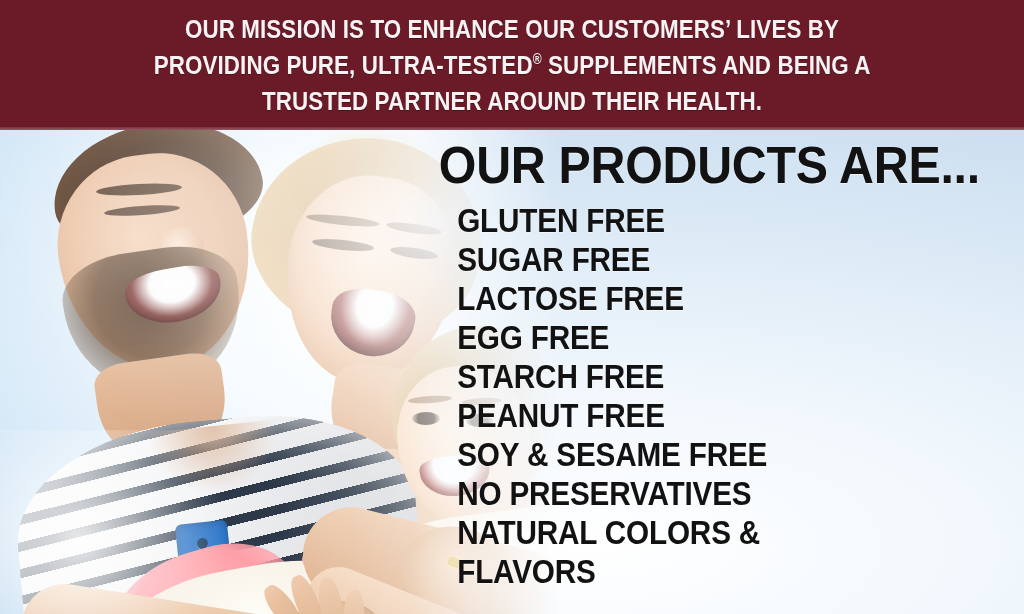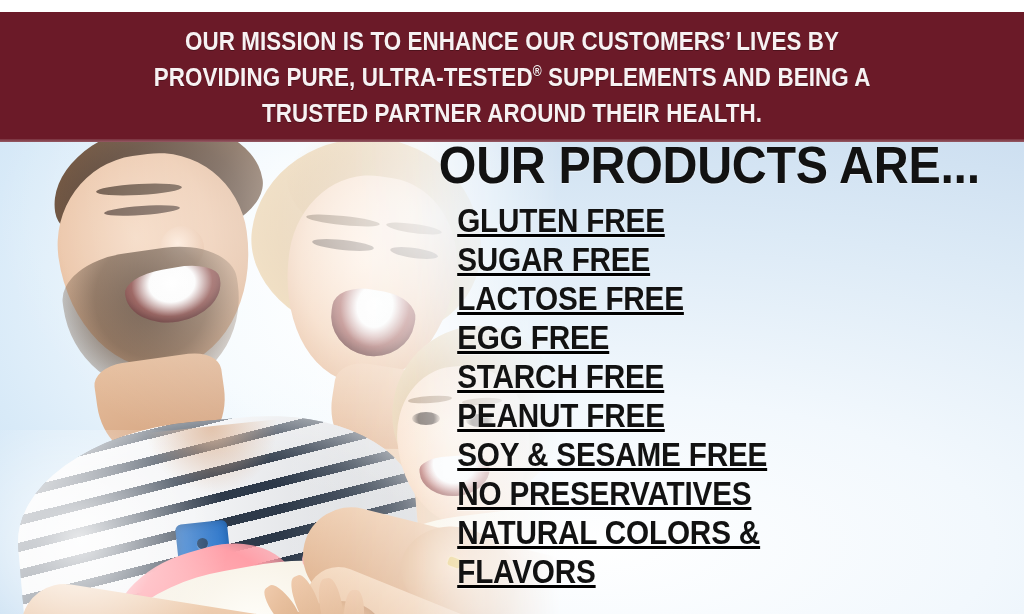--- a/index.html
+++ b/index.html
@@ -2,21 +2,21 @@
 <html><head>
 <meta charset="utf-8">
 <style>
   html,body{margin:0;padding:0;background:#fff;}
   body{width:1024px;height:614px;overflow:hidden;font-family:"Liberation Sans",sans-serif;}
 
   #poster{position:relative;width:1024px;height:614px;overflow:hidden;}
 
   
   #banner{
-    position:absolute;left:0;top:12px;width:1024px;height:130px;
+    position:absolute;left:0;top:0;width:1024px;height:130px;
     background:#6B1A28;
     box-sizing:border-box;
     display:flex;flex-direction:column;align-items:center;justify-content:center;
     z-index:40;
   }
   #banner::after{
     content:"";position:absolute;left:0;bottom:0;width:100%;height:3px;
     background:linear-gradient(to bottom,rgba(255,255,255,.10),rgba(255,255,255,.28));
   }
   .bline{
@@ -317,21 +317,21 @@
     font-family:"Liberation Sans",sans-serif;
     font-weight:bold;
     font-size:52px;
     line-height:54px;
     letter-spacing:-.3px;
     transform:scaleX(.93);
     transform-origin:right center;
     white-space:nowrap;
     text-shadow:0 1px 1px rgba(255,255,255,.55);
   }
-  #claims{margin-top:9px;text-decoration:underline;}
+  #claims{margin-top:9px;}
   .claim{
     color:#121212;
     font-family:"Liberation Sans",sans-serif;
     font-weight:bold;
     font-size:33px;
     line-height:39px;
     letter-spacing:-.2px;
     transform:scaleX(.9);
     transform-origin:right center;
     white-space:nowrap;

